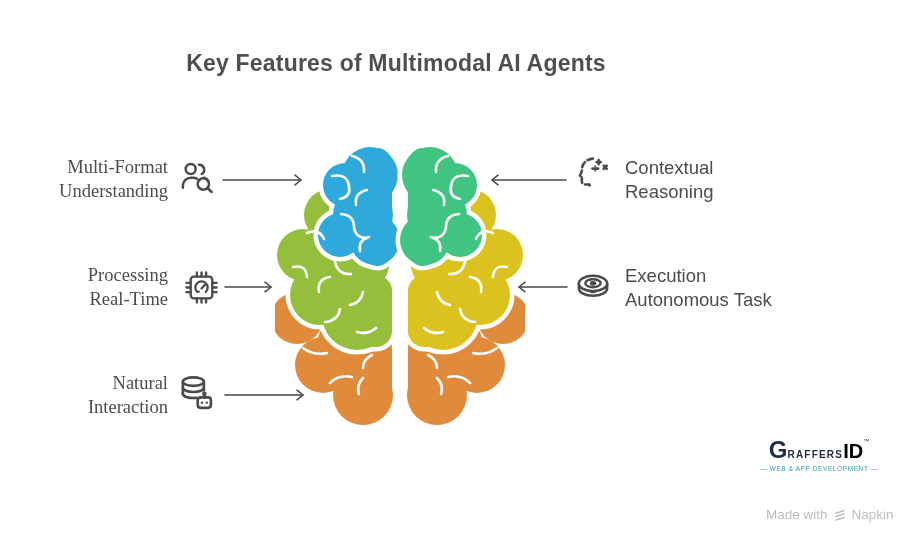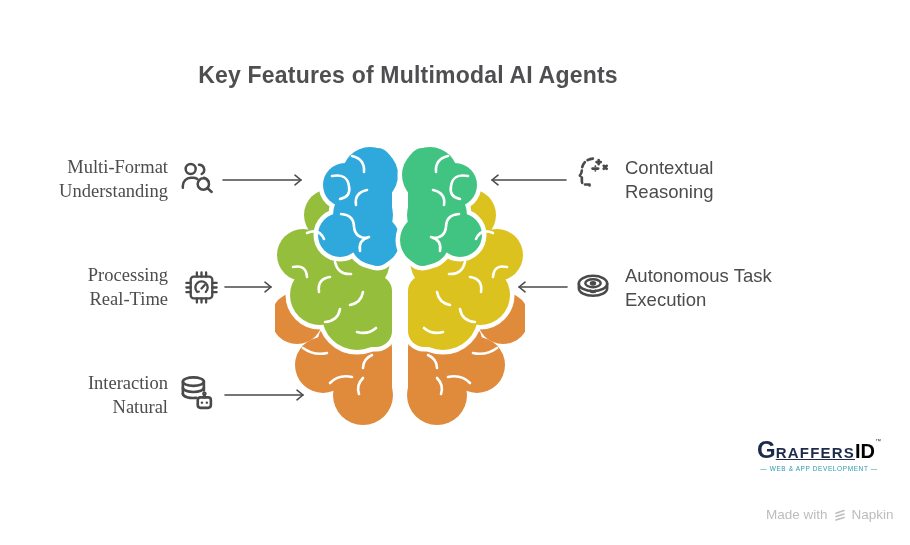--- a/index.html
+++ b/index.html
@@ -1,40 +1,40 @@
 <!DOCTYPE html>
 <html><head>
 <meta charset="utf-8">
 <style>
   html,body { margin:0; padding:0; background:#ffffff; }
   .canvas {
     position:relative; width:910px; height:545px; background:#ffffff;
     font-family:"Liberation Sans", sans-serif; overflow:hidden;
   }
   .title {
-    position:absolute; left:33px; top:50px; width:726px; margin:12px;
+    position:absolute; left:33px; top:50px; width:726px; margin:0;
     text-align:center; font-size:23px; font-weight:700; color:#4f4f52;
     letter-spacing:0.2px;
   }
   .flabel { position:absolute; font-size:18.5px; color:#4c4c4e; line-height:24px; }
   .flabel.ra { text-align:right;font-family:Liberation Serif, serif; }
   .flabel.la { text-align:left; }
   .icn { position:absolute; }
   .icn svg { display:block; stroke:#4a4a4a; fill:none; stroke-width:1.5;
              stroke-linecap:round; stroke-linejoin:round; }
   .arrow { position:absolute; }
   .arrow svg { display:block; stroke:#4a4a4a; fill:none; stroke-width:1.6;
                stroke-linecap:round; stroke-linejoin:round; }
   .brain { position:absolute; left:275px; top:140px; width:250px; height:290px; }
   .halo { fill:#ffffff; stroke:#ffffff; stroke-width:9; stroke-linejoin:round; }
   .gyri { fill:none; stroke:#ffffff; stroke-width:2.6; stroke-linecap:round; }
   .logo { position:absolute; left:750px; top:436px; width:138px; text-align:center; }
   .logo-line { display:flex; align-items:baseline; justify-content:center; }
   .logo-g   { font-size:24px; font-weight:700; color:#1c2b4a; }
-  .logo-raf { font-size:15px; font-weight:700; color:#1c2b4a; letter-spacing:1.2px;text-decoration:underline; }
+  .logo-raf { font-size:10px; font-weight:700; color:#1c2b4a; letter-spacing:1.2px; }
   .logo-id  { font-size:20px; font-weight:700; color:#000000; }
   .logo-tm  { font-size:6px; color:#1c2b4a; align-self:flex-start; margin-top:2px; }
   .logo-tag { font-size:6.5px; color:#2f9bb0; letter-spacing:0.6px; margin-top:1px; white-space:nowrap; }
   .watermark { position:absolute; left:766px; top:507px; display:flex; align-items:center;
                gap:5px; font-size:13.5px; color:#bdbdbd; }
   .watermark svg { display:block; stroke:#bdbdbd; fill:none; stroke-width:1.6; stroke-linecap:round; }
 </style>
 </head>
 <body>
 
@@ -152,22 +152,22 @@
     </svg>
   </div>
   <div class="arrow" style="left:224px; top:279px;">
     <svg width="52" height="16" viewBox="0 0 52 16">
       <path d="M1,8 H47"></path>
         <path d="M41,3.2 L47,8 L41,12.8"></path>
     </svg>
   </div>
 
   <div class="flabel ra" style="left:58px; top:371px; width:110px;">
+    <div>Natural</div>
     <div>Interaction</div>
-    <div>Natural</div>
   </div>
   <div class="icn" style="left:175px; top:372px;">
     <svg width="42" height="42" viewBox="0 0 24 24">
       <ellipse cx="10.5" cy="5.5" rx="6" ry="2.4"></ellipse>
       <path d="M4.5,5.5 V12.5"></path>
       <path d="M16.5,5.5 V10.5"></path>
       <path d="M4.5,9 a6,2.4 0 0 0 12,0"></path>
       <path d="M4.5,12.5 a6,2.4 0 0 0 7.5,2.3"></path>
       <rect x="13" y="14.5" width="7.5" height="6" rx="1.6"></rect>
       <circle cx="15.4" cy="17.5" r="0.7" fill="#4a4a4a" stroke="none"></circle>
@@ -213,22 +213,22 @@
   <div class="icn" style="left:573px; top:266px;">
     <svg width="40" height="40" viewBox="0 0 24 24">
       <ellipse cx="12" cy="10.5" rx="8.5" ry="4.6"></ellipse>
       <path d="M3.5,10.5 v2.8 a8.5,4.6 0 0 0 17,0 v-2.8"></path>
       <ellipse cx="12" cy="10.3" rx="4.6" ry="2.4"></ellipse>
       <ellipse cx="12" cy="10.4" rx="1.2" ry="0.7"></ellipse>
       <path d="M10.4,14.9 a1.7,1.1 0 0 0 3.2,0"></path>
     </svg>
   </div>
   <div class="flabel la" style="left:625px; top:264px; width:185px;">
+    <div>Execution</div>
     <div>Autonomous Task</div>
-    <div>Execution</div>
   </div>
 
   <div class="logo">
     <div class="logo-line">
       <span class="logo-g">G</span>
       <span class="logo-raf">RAFFERS</span>
       <span class="logo-id">ID</span>
       <span class="logo-tm">™</span>
     </div>
     <div class="logo-tag">— WEB &amp; APP DEVELOPMENT —</div>

